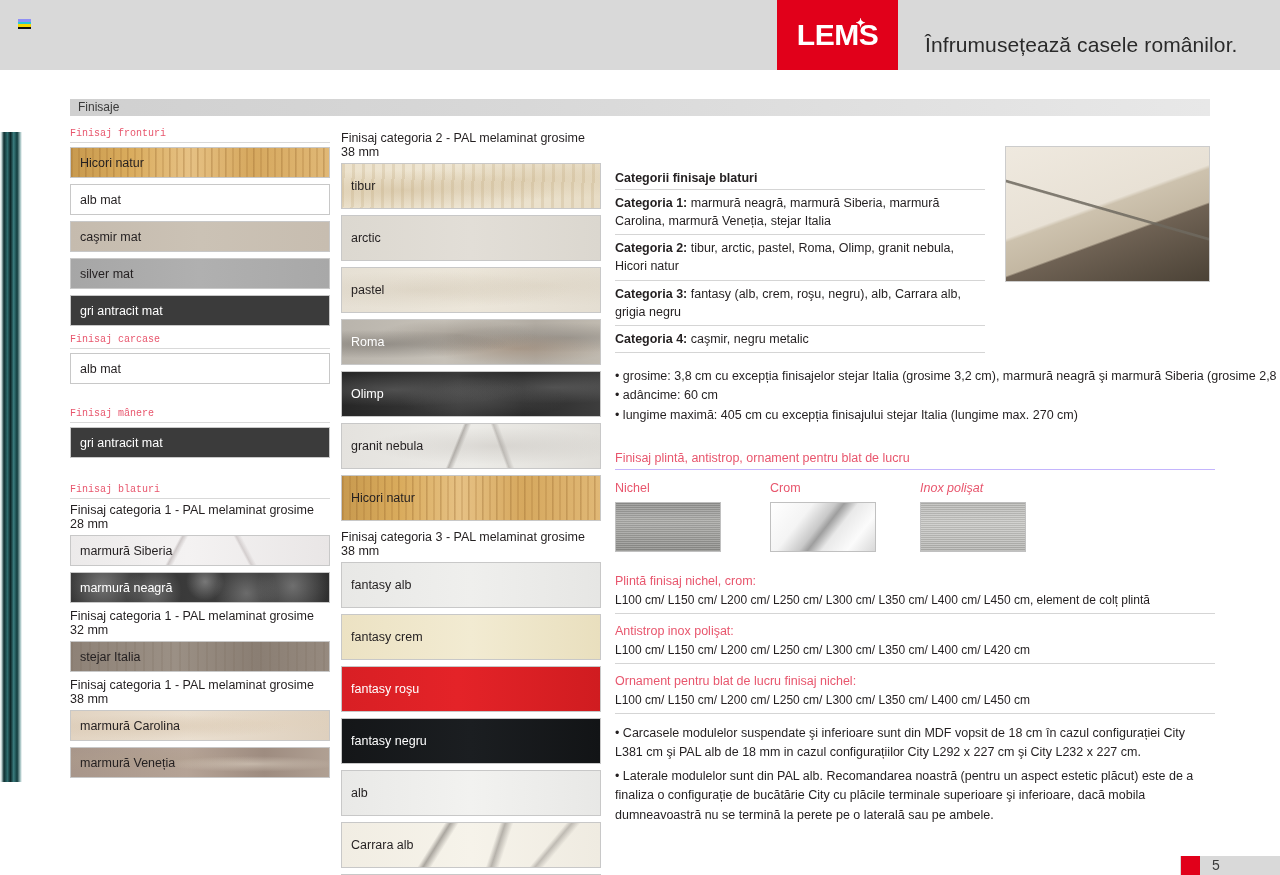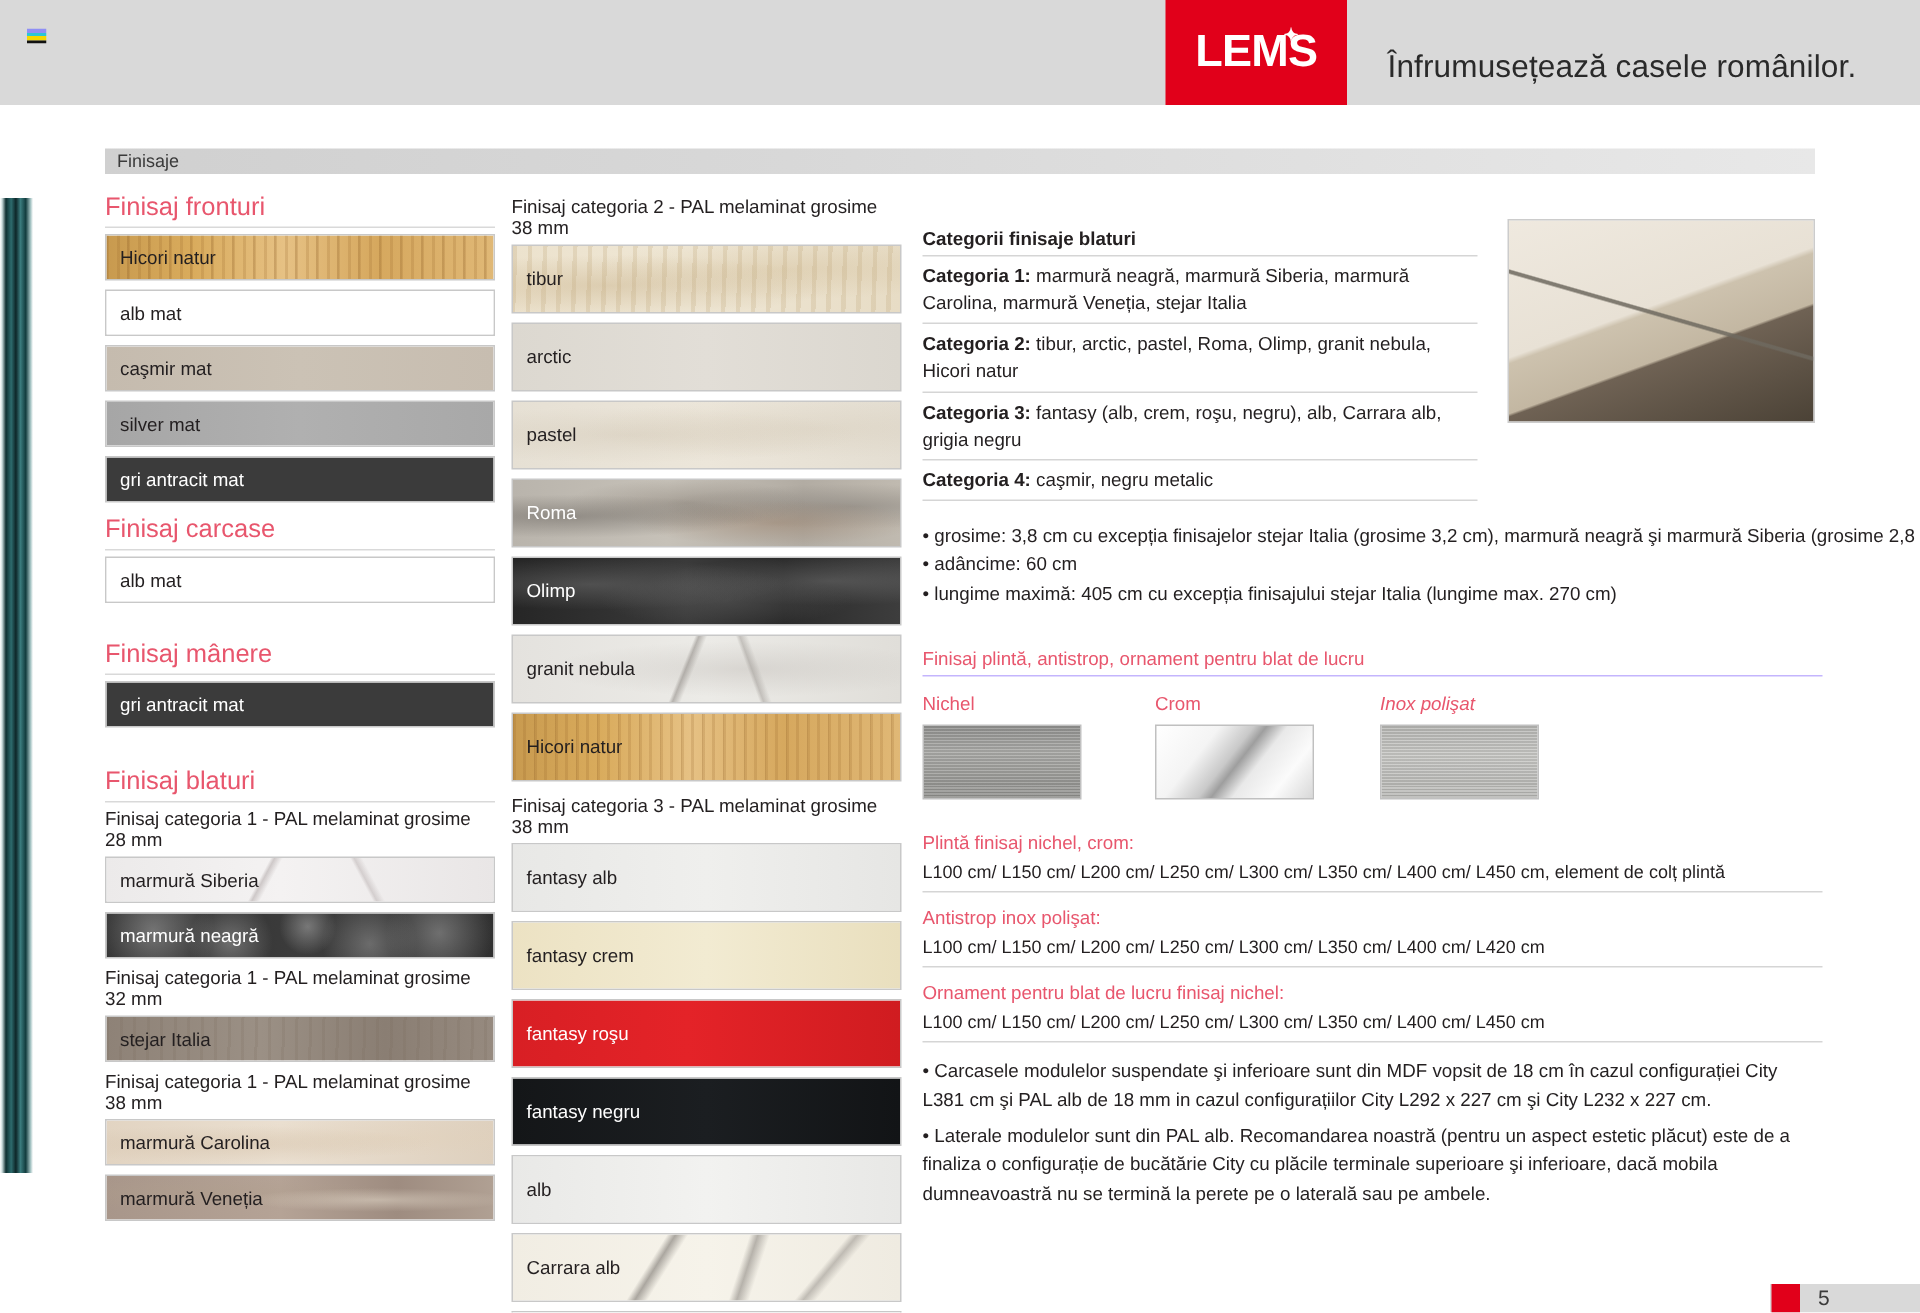--- a/index.html
+++ b/index.html
@@ -48,25 +48,26 @@
     position:absolute;left:70px;top:99px;width:1140px;height:17px;
     background:linear-gradient(to right,#d0d0d0 0%,#d8d8d8 40%,#e8e8e8 100%);
   }
   .crumb-bar span{
     position:absolute;left:8px;top:1px;font-size:12px;color:#3b3b3b;
   }
   
   .col{position:absolute;}
   .col-left{left:70px;top:128px;width:260px;}
   .col-mid{left:341px;top:131px;width:260px;}
-  .col-right{left:615px;top:152px;width:600px;}
+  .col-right{left:615px;top:171px;width:600px;}
 
   .sect-title{
-    color:#e8566d;font-size:17px;margin:0 0 4px 0;padding-bottom:3px;
+    color:#e8566d;font-size:10px;margin:0 0 4px 0;padding-bottom:3px;
     border-bottom:1px solid #d9d9d9;
+    font-family:Liberation Mono, monospace;
   }
   .sub-label{
     font-size:12.5px;color:#231f20;margin:0 0 4px 0;
   }
   
   .sw{
     position:relative;height:31px;margin-bottom:6px;border:1px solid #c8c8c8;
     box-sizing:border-box;overflow:hidden;
   }
   .sw span{

